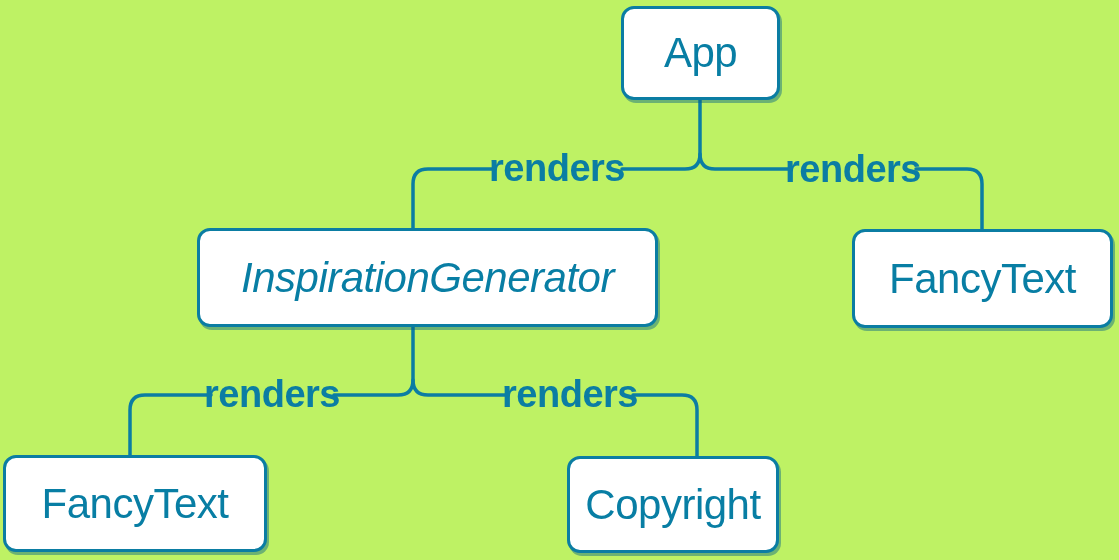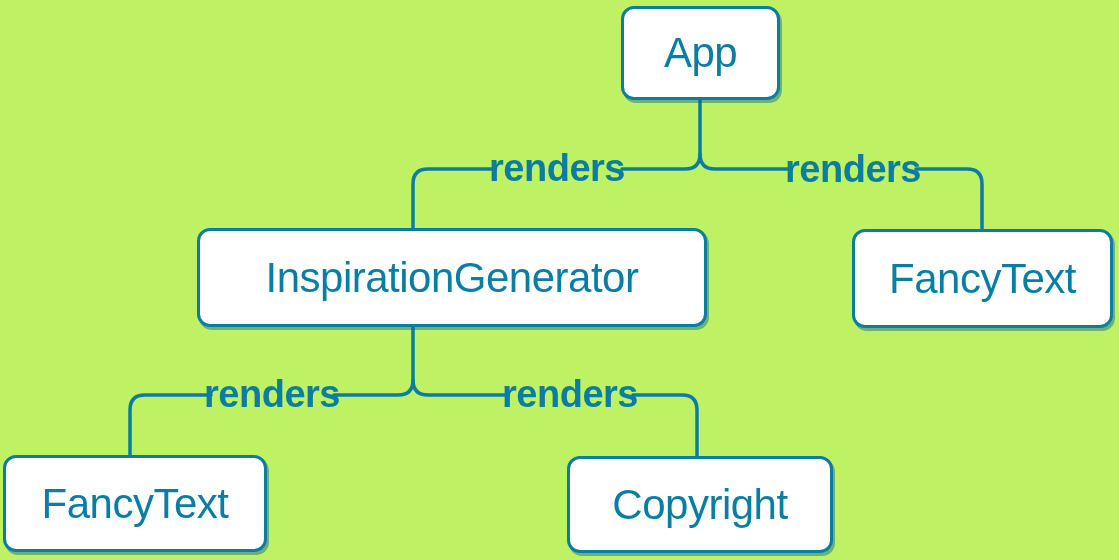--- a/index.html
+++ b/index.html
@@ -48,24 +48,24 @@
     position: absolute;
     transform: translate(-50%, -50%);
     color: #0B7DA3;
     font-size: 38px;
     font-weight: 700;
     letter-spacing: -0.5px;
     white-space: nowrap;
   }
   
   .node-app         { left: 621px; top: 6px;   width: 159px; height: 94px; }
-  .node-insp        { left: 197px; top: 228px; width: 510px; height: 99px; }
+  .node-insp        { left: 197px; top: 228px; width: 461px; height: 99px; font-style: italic; }
   .node-fancy-right { left: 852px; top: 229px; width: 261px; height: 99px; }
   .node-fancy-left  { left: 3px;   top: 455px; width: 264px; height: 97px; }
-  .node-copyright   { left: 567px; top: 456px; width: 266px; height: 97px; }
+  .node-copyright   { left: 567px; top: 456px; width: 212px; height: 97px; }
   
   .edge-label-1 { left: 557px; top: 168px; }
   .edge-label-2 { left: 853px; top: 169px; }
   .edge-label-3 { left: 272px; top: 394px; }
   .edge-label-4 { left: 570px; top: 394px; }
 </style>
 </head>
 <body>
 
 <div class="canvas">

